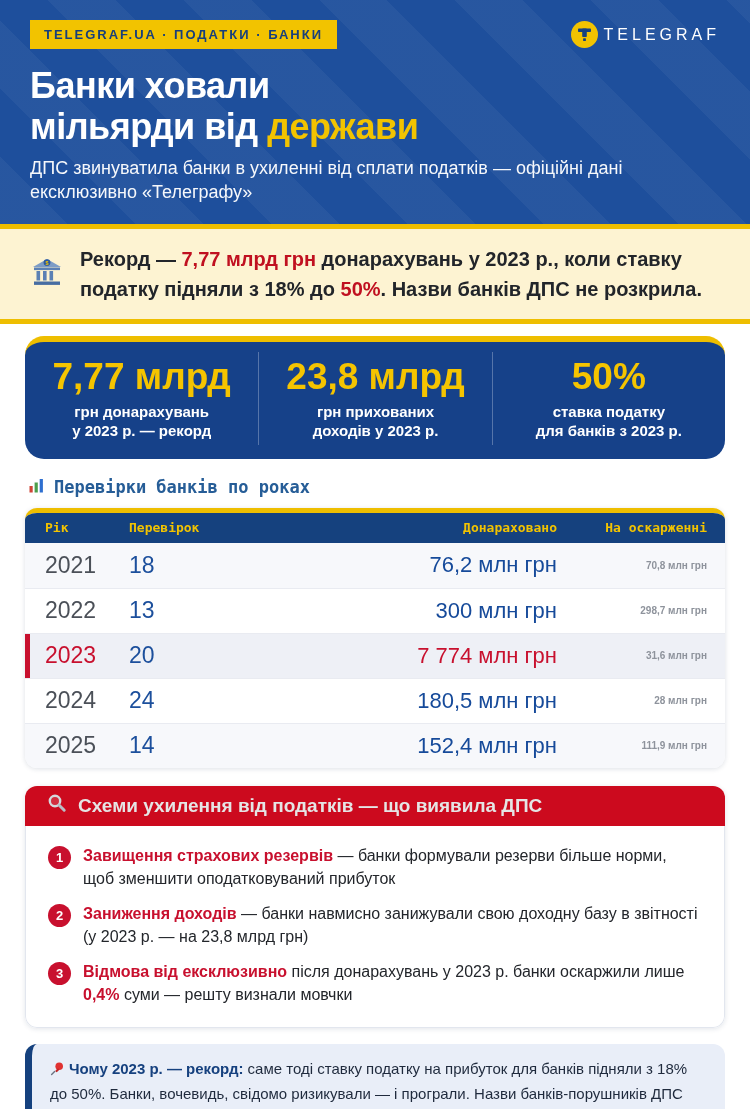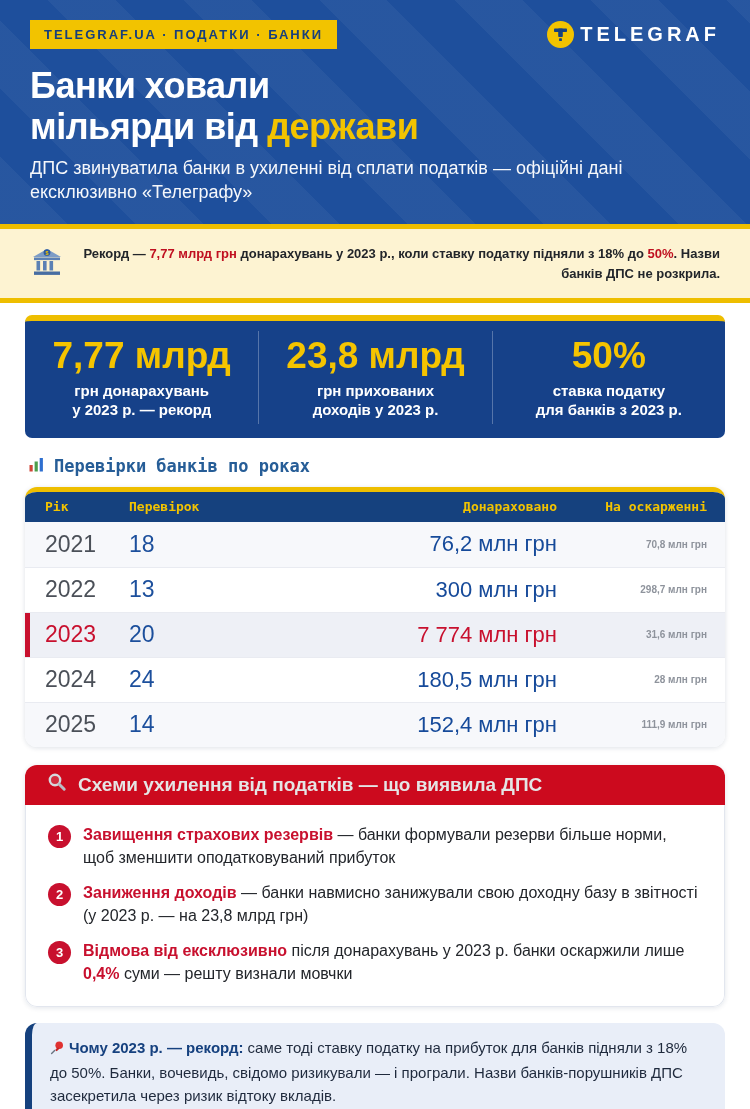--- a/index.html
+++ b/index.html
@@ -17,37 +17,37 @@
     padding:20px 30px 0 30px; height:224px; flex:0 0 auto;
   }
   .header-top { display:flex; justify-content:space-between; align-items:center; }
   .badge {
     background:#f2c300; color:#173f7c; font-weight:700; font-size:13px;
     letter-spacing:2px; padding:7px 14px; display:inline-block;
   }
   .logo { display:flex; align-items:center; gap:6px; }
   .logo-circle { width:27px; height:27px; border-radius:50%; background:#f2c300;
     display:flex; align-items:center; justify-content:center; }
-  .logo-text { color:#ffffff; font-weight:700; font-size:20px; letter-spacing:4px; }
+  .logo-text { color:#ffffff; font-weight:400; font-size:16px; letter-spacing:4px; }
   .title { color:#ffffff; font-weight:700; font-size:36px; line-height:1.14;
     margin-top:16px; letter-spacing:-0.5px; }
   .title .accent { color:#f2c300; }
   .subtitle { color:rgba(255,255,255,0.96); font-weight:400; font-size:18px;
     line-height:1.35; margin-top:9px; max-width:640px; }
   
   .alert {
     background:#fdf3d2; border-top:5px solid #eebe00; border-bottom:5px solid #eebe00;
     padding:15px 30px; display:flex; gap:16px; align-items:center; flex:0 0 auto;
   }
-  .alert-text { font-size:13px; font-weight:700; color:#22252a; line-height:1.5;text-align:right; }
+  .alert-text { font-size:20px; font-weight:700; color:#22252a; line-height:1.5; }
   .alert-text .red { color:#c01020; }
   
   .stats-card {
     margin:12px 25px 0; background:#164189; border-top:6px solid #eebe00;
-    border-radius:7px; display:grid; grid-template-columns:1fr 1fr 1fr;
+    border-radius:19px; display:grid; grid-template-columns:1fr 1fr 1fr;
     padding:10px 0 14px; flex:0 0 auto;
   }
   .stat { text-align:center; padding:4px 10px; }
   .stat + .stat { border-left:1px solid rgba(255,255,255,0.28); }
   .stat-value { color:#f5c400; font-size:37px; font-weight:700; line-height:1.15; }
   .stat-label { color:#ffffff; font-size:15px; font-weight:700; line-height:1.3; margin-top:3px; }
   
   .section-heading {
     margin:18px 0 10px 28px; display:flex; align-items:center; gap:9px;
     font-family:"DejaVu Sans Mono", monospace; font-size:17px; font-weight:700;

